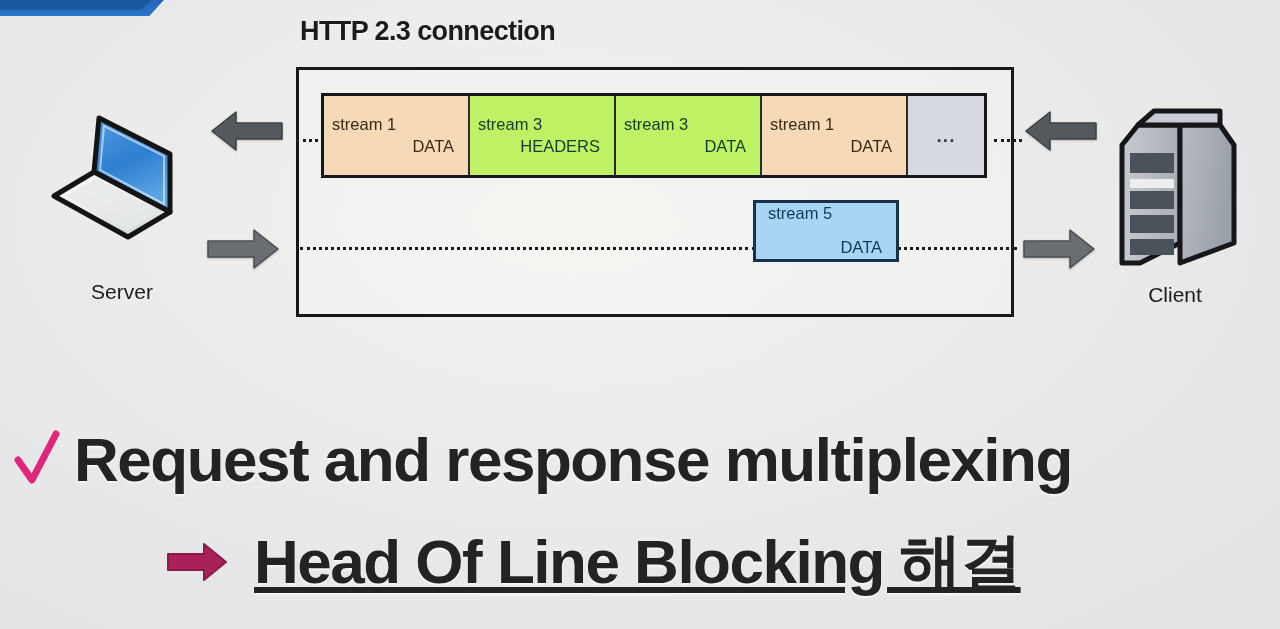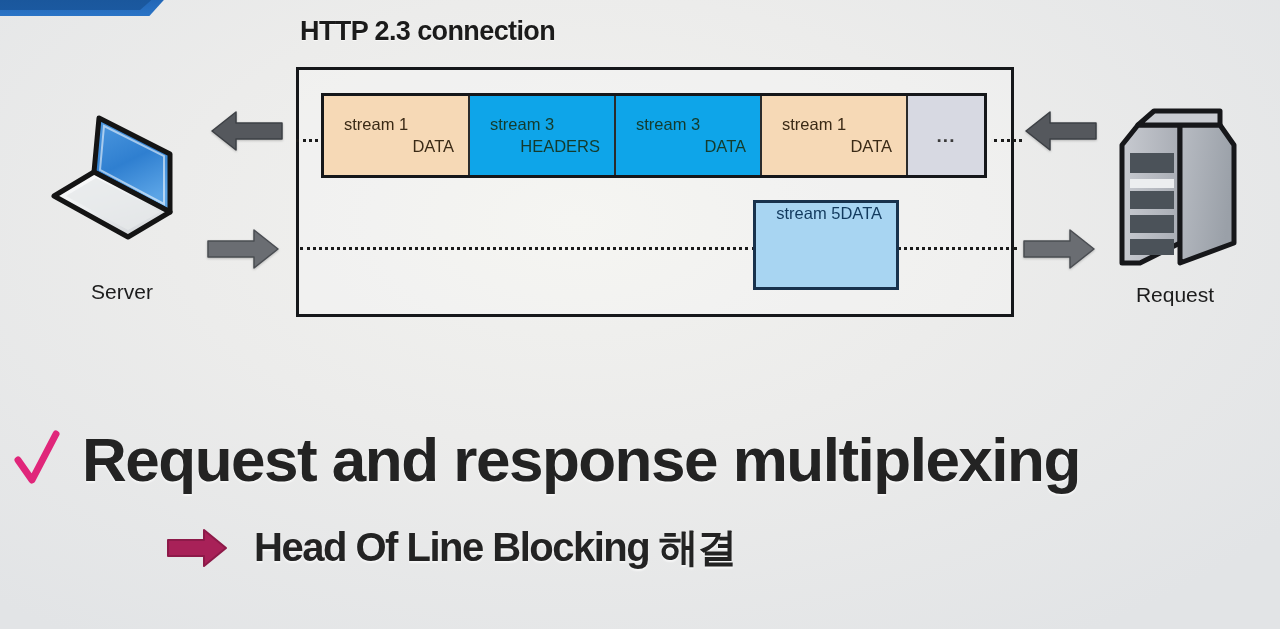--- a/index.html
+++ b/index.html
@@ -54,34 +54,34 @@
     align-items:center; justify-content:center;
     padding:4px 0;
     border-right:2px solid #2b2b2b;
     font-size:16.5px;
     line-height:1.32;
     font-family:"Liberation Sans", sans-serif;
   }
   .frame:last-child{ border-right:none; }
   .frame .l1{ display:block; }
   .frame .l2{ display:block; text-align:right; width:100%; padding-right:14px; }
-  .frame .l1{ text-align:left; width:100%; padding-left:20px; }
+  .frame .l1{ text-align:left; width:100%; padding-left:8px; }
 
   .f-orange{ background:#f6d9b6; color:#3a2a16; width:146px; }
-  .f-green { background:#0ea5e9; color:#143b2c; width:146px; }
+  .f-green { background:#bef264; color:#143b2c; width:146px; }
   .f-grey  { background:#d7d9e2; color:#3a3a3a; width:76px; }
   .f-grey .dots{ font-size:19px; letter-spacing:1px; font-weight:bold; }
 
   
   #stream5-box{
     position:absolute; left:753px; top:200px;
-    width:146px; height:90px;
+    width:146px; height:62px;
     background:#a8d5f2; border:3px solid #18324d;
     color:#123a5e; font-size:16.5px; line-height:1.32;
-    display:flex; justify-content:flex-end;
+    display:flex; flex-direction:column; justify-content:space-between;
   }
   #stream5-box .l1{ padding-left:12px; text-align:left; }
   #stream5-box .l2{ padding-right:14px; text-align:right; }
 
   
   .dotline{
     position:absolute; height:0;
     border-top:3px dotted #1b1b1b;
   }
   #dot-left-top   { left:296px; top:139px; width:28px; }
@@ -107,34 +107,34 @@
   
   #server-node{ position:absolute; left:1108px; top:105px; width:140px; text-align:center;}
   #server-label{
     position:absolute; left:1100px; top:283px; width:150px; text-align:center;
     font-size:21px; color:#1c1c1c; font-family:"Liberation Sans", sans-serif;
   }
 
   
   #bullet1{
     position:absolute; left:14px; top:424px;
-    display:flex; align-items:center; gap:22px;
+    display:flex; align-items:center; gap:14px;
   }
   #bullet2{
     position:absolute; left:166px; top:520px;
     display:flex; align-items:center; gap:26px;
   }
   .big-text{
     font-size:62px; font-weight:bold; color:#232323;
     letter-spacing:-1.5px;
     font-family:"Liberation Sans", sans-serif;
     text-shadow:0 2px 2px rgba(255,255,255,.65);
     white-space:nowrap;
   }
-  .big-text.l2{ font-size:40px; }
+  .big-text.l2{ font-size:62px;text-decoration:underline; }
   #check-icon svg{ display:block; }
   #pink-arrow-icon svg{ display:block; }
 </style>
 </head>
 <body>
 
 <div id="blue-banner"></div>
 
 <div id="http-title">HTTP 2.3 connection</div>
 
@@ -236,21 +236,21 @@
 
     <path d="M30 20 L46 6 L112 6 L112 20 Z" fill="#c9ccd2" stroke="#16171a" stroke-width="5" stroke-linejoin="round"></path>
 
     <rect x="22" y="48" width="44" height="20" fill="#4b5259"></rect>
     <rect x="22" y="74" width="44" height="9" fill="#eceef0"></rect>
     <rect x="22" y="86" width="44" height="18" fill="#4b5259"></rect>
     <rect x="22" y="110" width="44" height="18" fill="#4b5259"></rect>
     <rect x="22" y="134" width="44" height="16" fill="#4b5259"></rect>
   </svg>
 </div>
-<div id="server-label">Request</div>
+<div id="server-label">Client</div>
 
 <div id="bullet1">
   <span id="check-icon">
     <svg width="46" height="60" viewBox="0 0 46 60">
       <path d="M4 30 L18 50 L42 4" fill="none" stroke="#e0267a" stroke-width="7" stroke-linecap="round" stroke-linejoin="round"></path>
     </svg>
   </span>
   <span class="big-text">Request and response multiplexing</span>
 </div>
 

